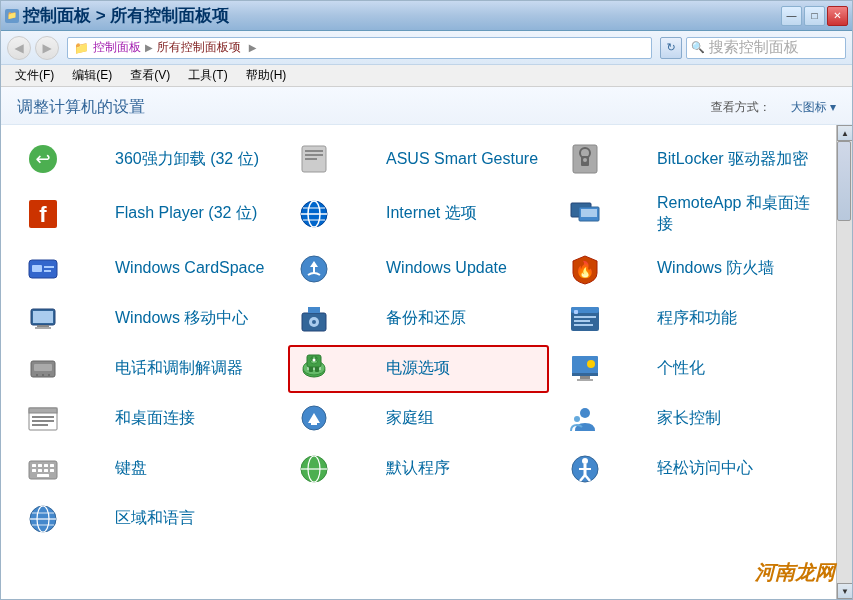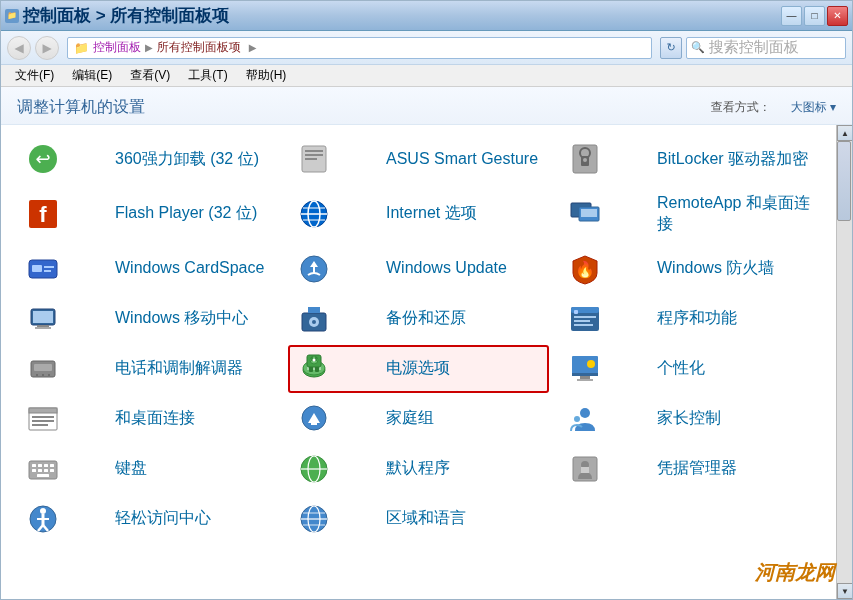--- a/index.html
+++ b/index.html
@@ -580,31 +580,20 @@
                   <circle cx="16" cy="16" r="13" fill="#4caf50" stroke="#388e3c"></circle>
                   <ellipse cx="16" cy="16" rx="6" ry="13" fill="none" stroke="white" stroke-width="1.2"></ellipse>
                   <line x1="3" y1="16" x2="29" y2="16" stroke="white" stroke-width="1.2"></line>
                 </svg>
               </div>
               <span class="icon-label">默认程序</span>
             </div>
             <div class="icon-item">
               <div class="icon-img">
                 <svg width="32" height="32" viewBox="0 0 32 32">
-                  <rect x="4" y="4" width="24" height="24" rx="2" fill="#aaa" stroke="#888"></rect>
-                  <circle cx="16" cy="12" r="4" fill="#888"></circle>
-                  <path d="M9 26 Q9 19 16 19 Q23 19 23 26" fill="#888"></path>
-                  <rect x="12" y="14" width="8" height="6" fill="#ccc"></rect>
-                </svg>
-              </div>
-              <span class="icon-label">凭据管理器</span>
-            </div>
-            <div class="icon-item">
-              <div class="icon-img">
-                <svg width="32" height="32" viewBox="0 0 32 32">
                   <circle cx="16" cy="16" r="13" fill="#4488cc" stroke="#336699"></circle>
                   <circle cx="16" cy="8" r="3" fill="white"></circle>
                   <line x1="16" y1="11" x2="16" y2="22" stroke="white" stroke-width="3"></line>
                   <line x1="10" y1="16" x2="22" y2="16" stroke="white" stroke-width="2"></line>
                   <line x1="16" y1="22" x2="11" y2="28" stroke="white" stroke-width="2.5"></line>
                   <line x1="16" y1="22" x2="21" y2="28" stroke="white" stroke-width="2.5"></line>
                 </svg>
               </div>
               <span class="icon-label">轻松访问中心</span>
             </div>

